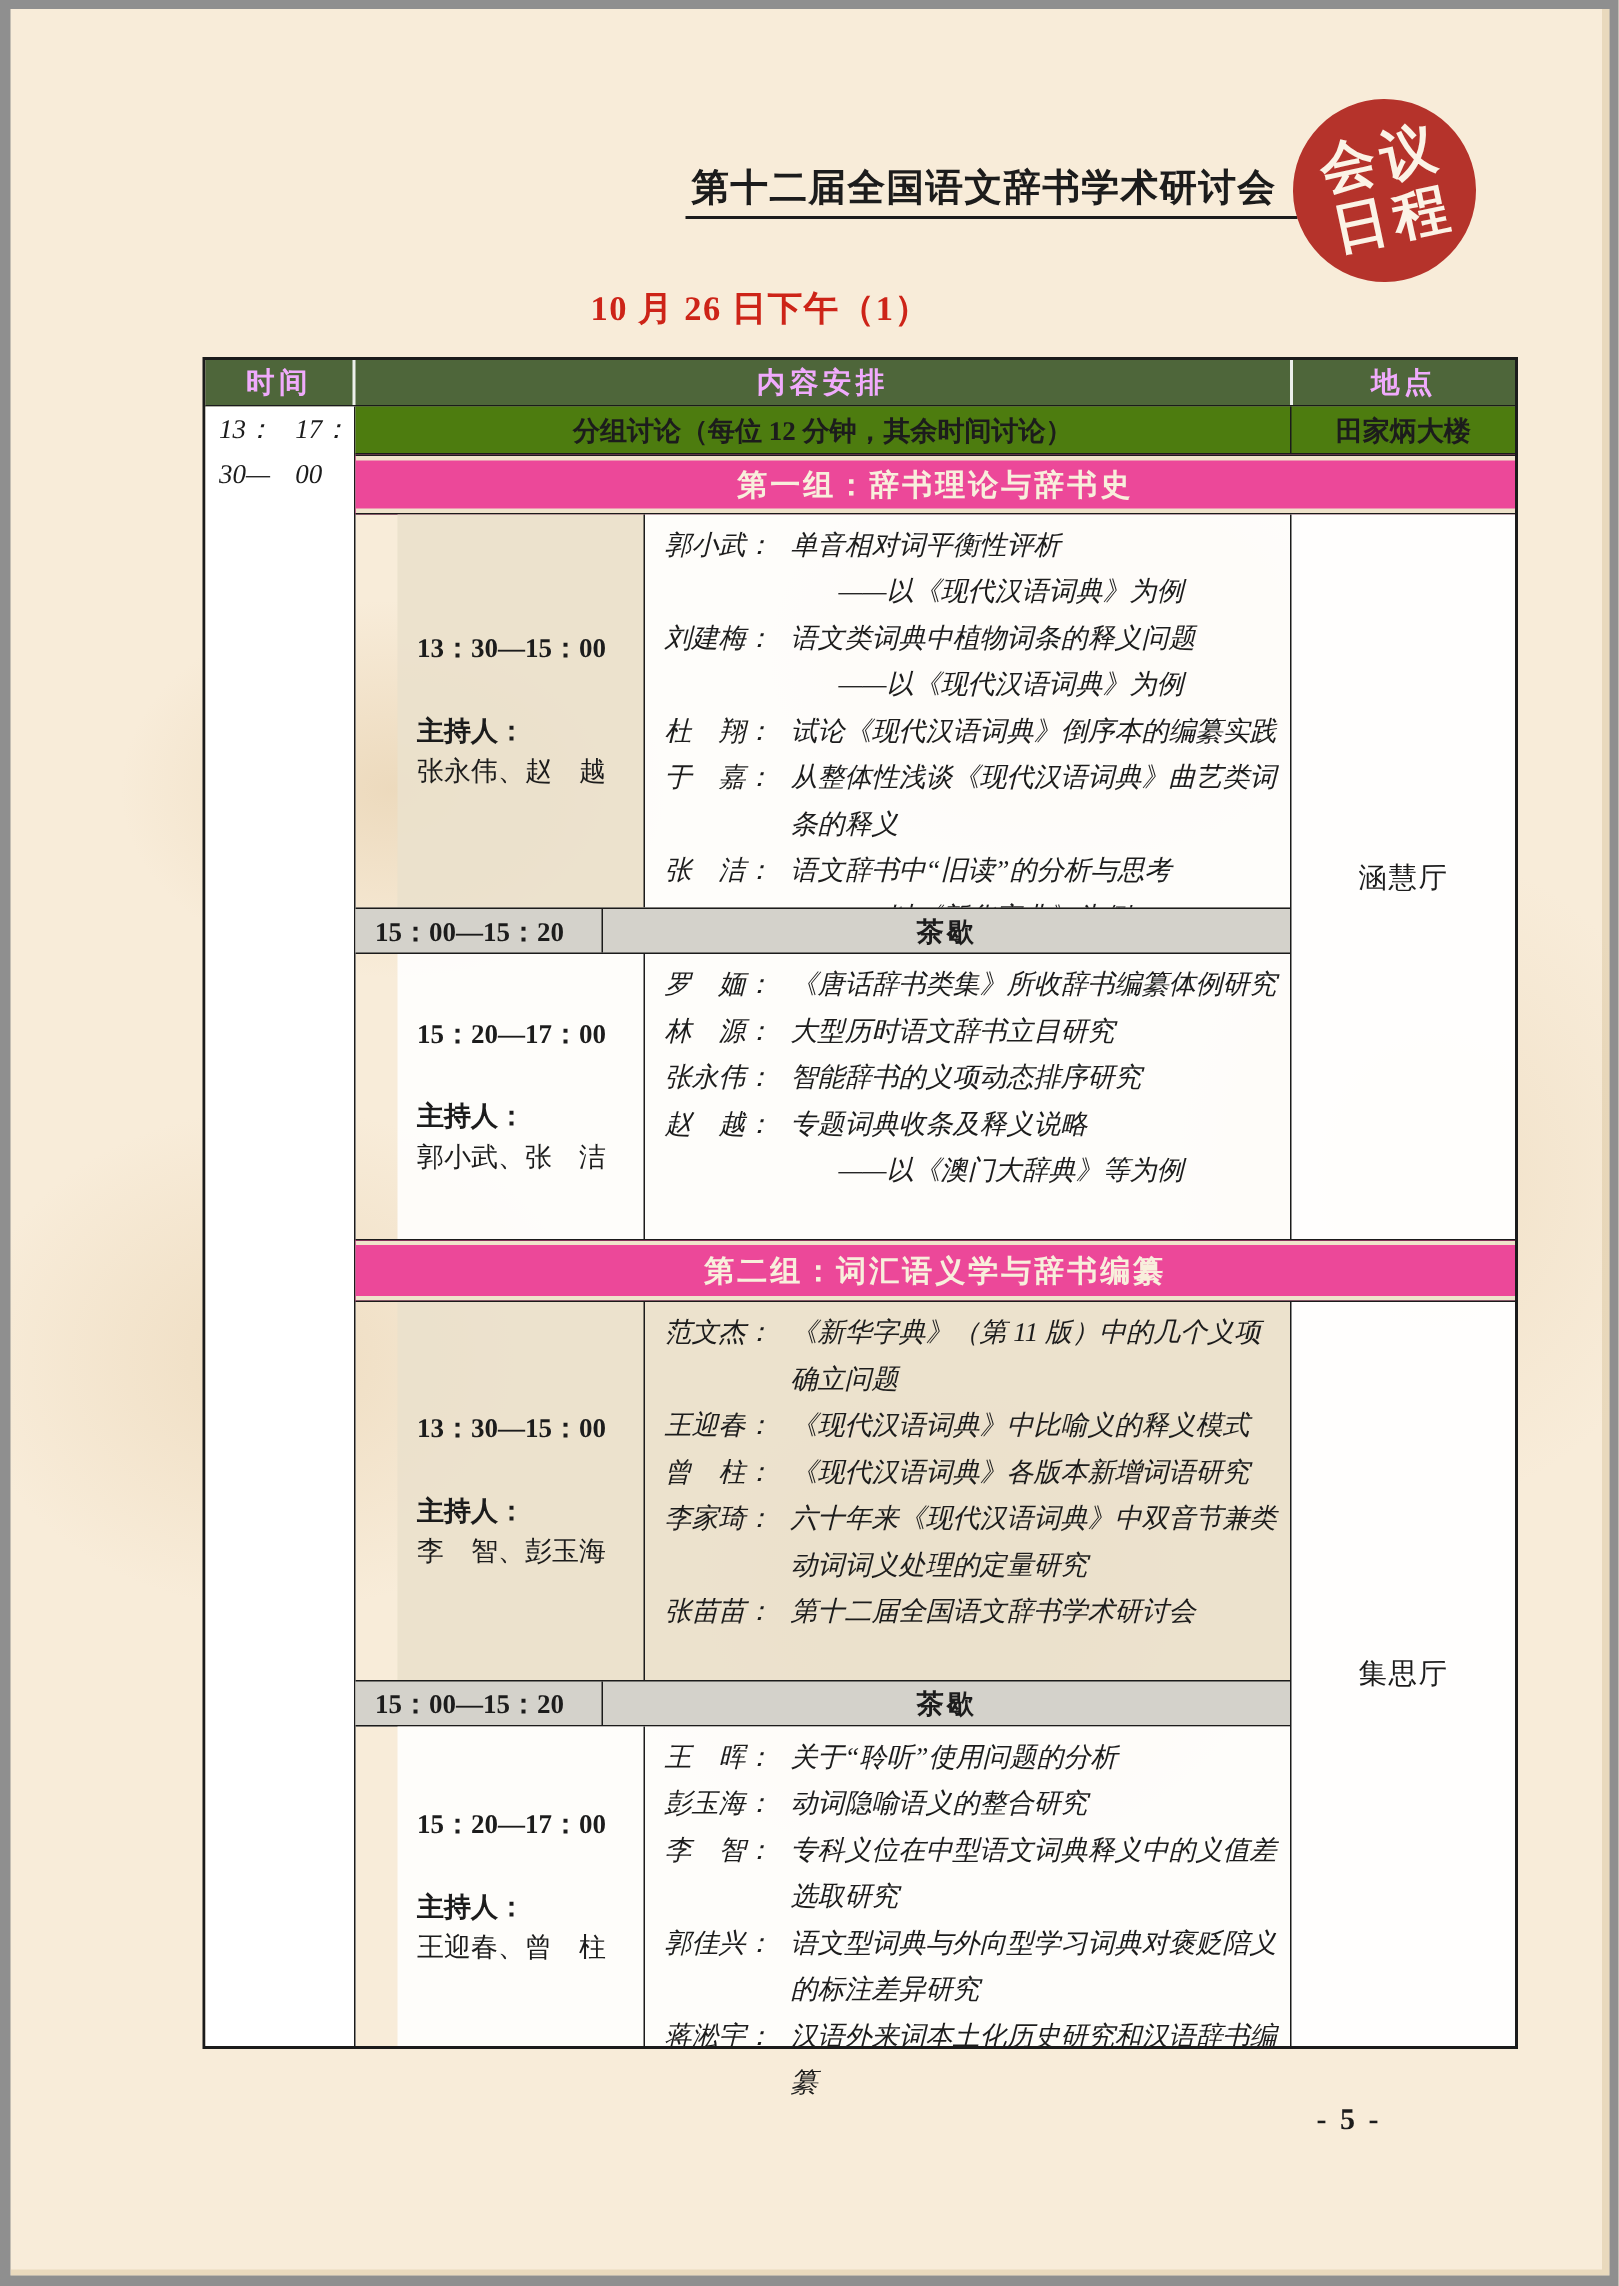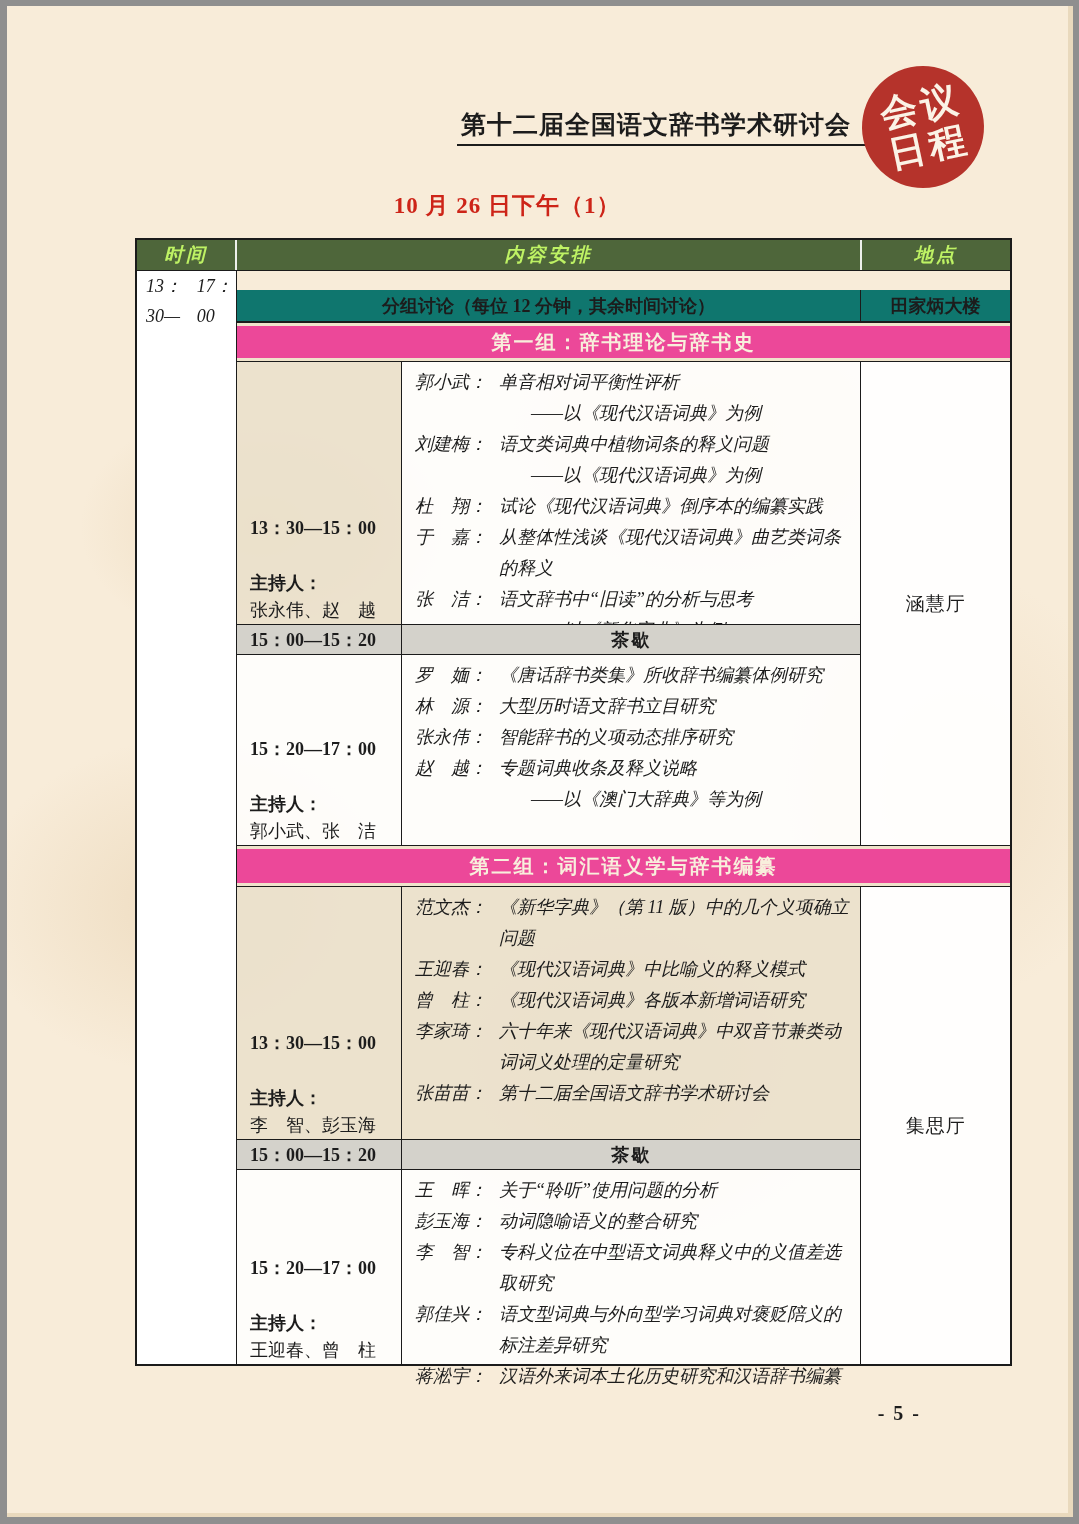--- a/index.html
+++ b/index.html
@@ -56,40 +56,39 @@
     position:absolute;left:128px;top:232px;
     width:877px;height:1128px;
     border:2px solid #1b1b1b;
     box-sizing:border-box;
     display:flex;flex-direction:column;
     font-size:18px;
   }
   .row{display:flex;}
   .thead{height:30px;background:#4e663a;border-bottom:1px solid #1b1b1b;}
   .hcell{
-    color:#bef264;font-weight:bold;font-size:19px;letter-spacing:3px;
+    color:#f0abfc;font-weight:bold;font-size:19px;letter-spacing:3px;
     display:flex;align-items:center;justify-content:center;
     box-sizing:border-box;
-    font-style:italic;
   }
   .w-time{width:100px;border-right:2px solid rgba(255,255,255,.9);}
   .w-mid{flex:1;}
   .w-loc{width:150px;border-left:2px solid rgba(255,255,255,.9);}
 
   .tbody{flex:1;display:flex;min-height:0;}
   .timecol{
     width:100px;box-sizing:border-box;
     background:#fff;
     border-right:1px solid #1b1b1b;
     display:flex;flex-direction:row;justify-content:center;
     padding-left:9px;line-height:30px;font-size:18px;font-style:italic;
   }
   .main{flex:1;display:flex;flex-direction:column;min-width:0;}
 
-  .introrow{height:31px;background:#0f766e;border-bottom:1px solid #1b1b1b;margin-top:19px;}
+  .introrow{height:31px;background:#4d7c0f;border-bottom:1px solid #1b1b1b;}
   .introcontent{
     flex:1;display:flex;align-items:center;justify-content:center;
     font-weight:bold;box-sizing:border-box;
   }
   .introloc{
     width:150px;border-left:1px solid #1b1b1b;box-sizing:border-box;
     display:flex;align-items:center;justify-content:center;font-weight:bold;
   }
 
   .banner{
@@ -109,22 +108,22 @@
     width:150px;border-left:1px solid #1b1b1b;box-sizing:border-box;
     background:rgba(255,255,255,.94);
     display:flex;align-items:center;justify-content:center;
     font-size:19px;letter-spacing:1px;
   }
 
   .sess{display:flex;min-height:0;}
   .stime{
     width:165px;box-sizing:border-box;
     border-right:1px solid #1b1b1b;
-    display:flex;flex-direction:column;justify-content:flex-end;
-    padding-left:13px;gap:30px;
+    display:flex;flex-direction:column;justify-content:center;
+    padding-left:13px;gap:30px;margin-left:28px;
   }
   .stime .t{font-weight:bold;white-space:nowrap;}
   .hostblock{line-height:27px;}
   .hostblock .hl{font-weight:bold;}
   .beige{background:rgba(234,225,204,.92);}
   .whitecell{background:rgba(255,255,255,.86);}
 
   .stalks{
     flex:1;box-sizing:border-box;
     display:flex;flex-direction:column;justify-content:flex-start;

